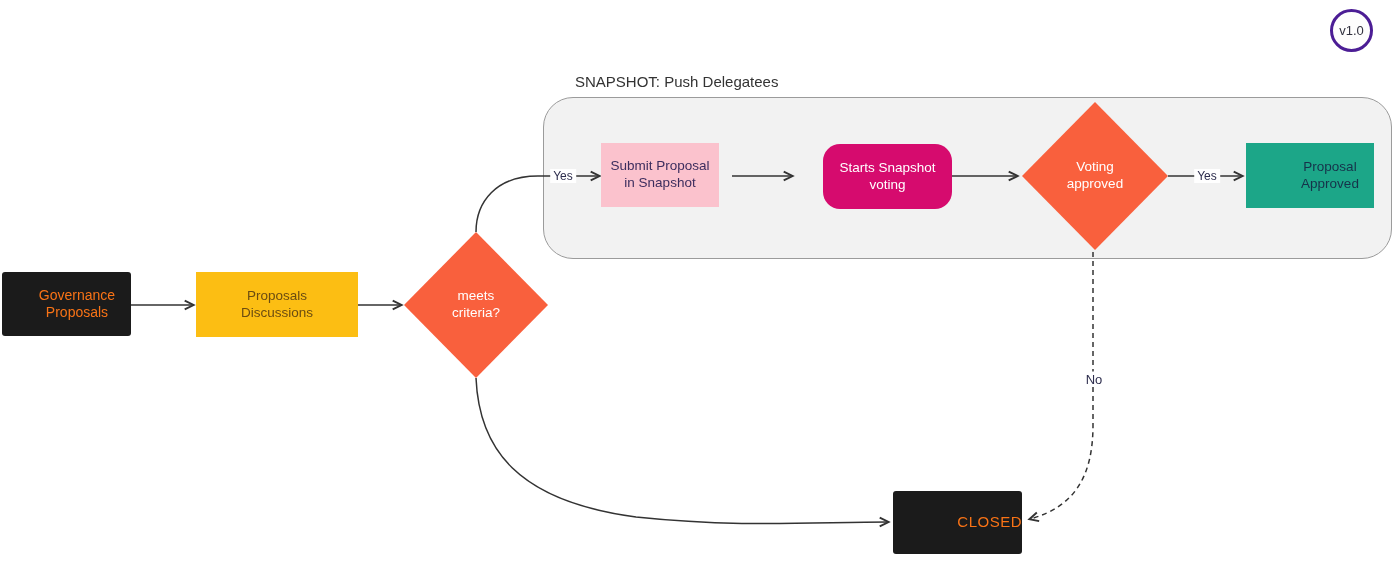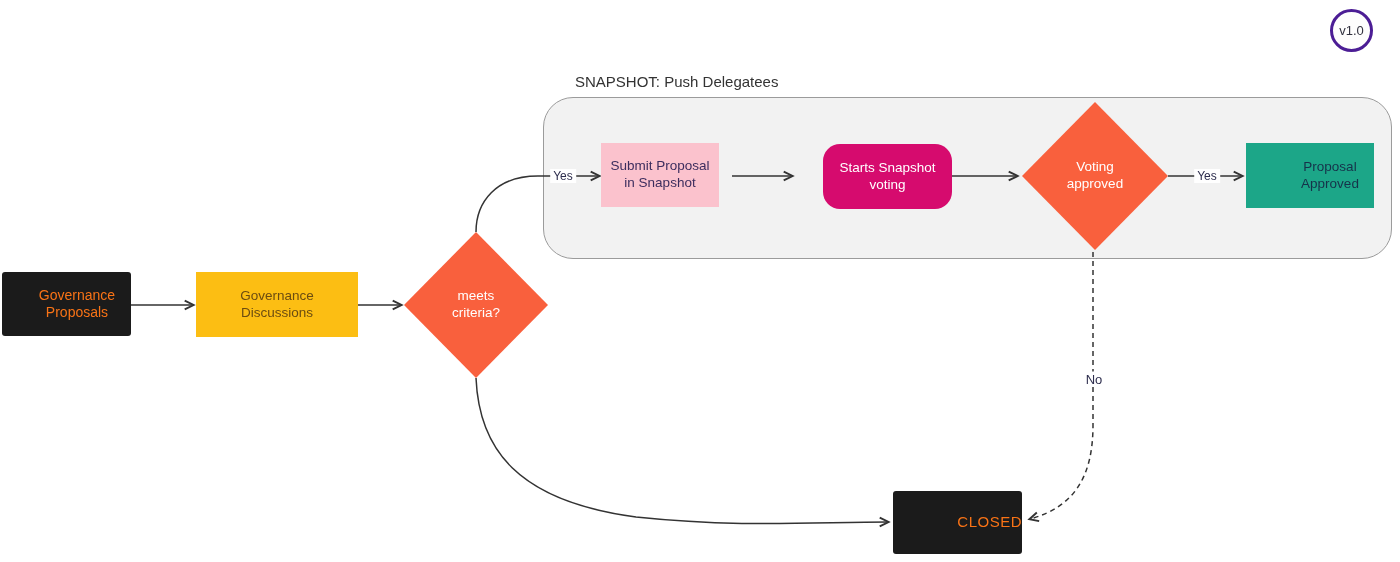--- a/index.html
+++ b/index.html
@@ -82,21 +82,21 @@
 
   <div class="group-title">
     <span class="b">SNAPSHOT</span><span>: Push Delegatees</span>
   </div>
 
   <div class="node black-node" style="left:2px;top:272px;width:129px;height:64px;">
     <span class="lbl w105">Governance Proposals</span>
   </div>
 
   <div class="node yellow-node" style="left:196px;top:272px;width:162px;height:65px;">
-    <span class="lbl w110">Governance Discussions</span>
+    <span class="lbl w110">Proposals Discussions</span>
   </div>
 
   <div class="node diamond" style="left:404px;top:232px;width:144px;height:146px;">
     <span class="lbl w70">meets criteria?</span>
   </div>
 
   <div class="node pink-node" style="left:601px;top:143px;width:118px;height:64px;">
     <span class="lbl w105">Submit Proposal in Snapshot</span>
   </div>
 

